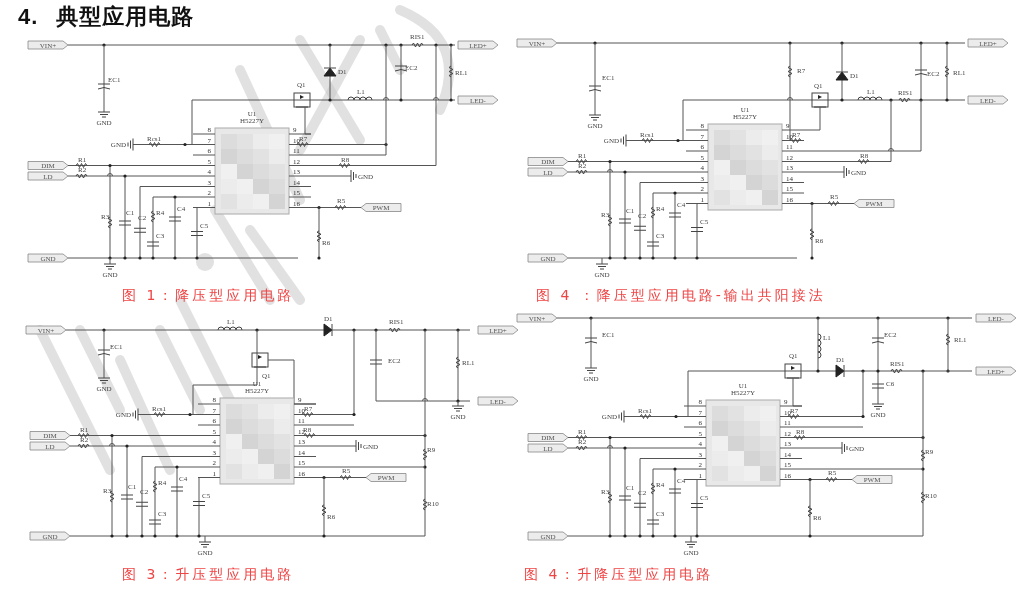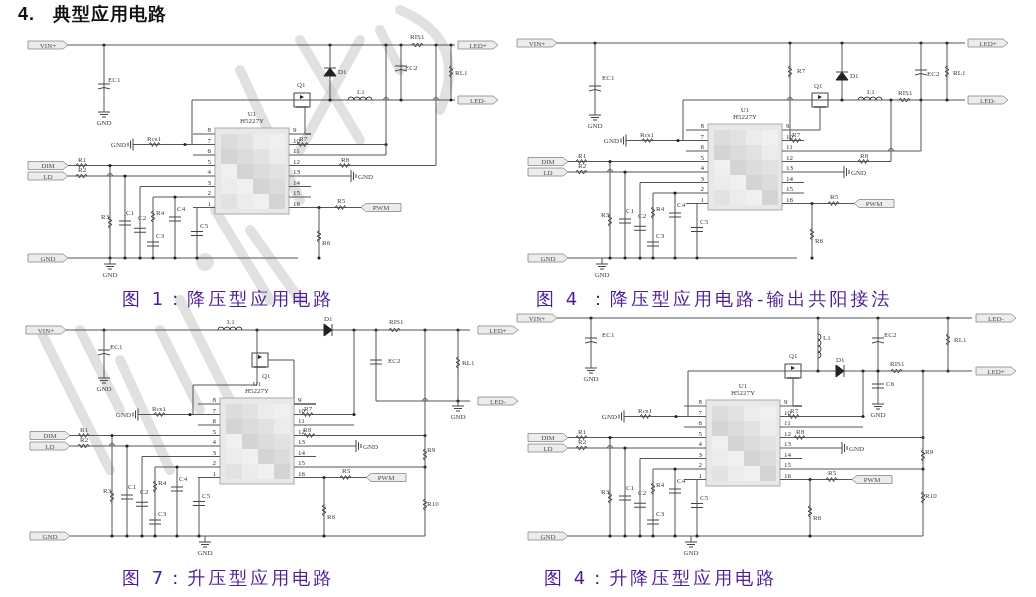--- a/index.html
+++ b/index.html
@@ -1,19 +1,19 @@
 <!DOCTYPE html>
 <html><head>
 <meta charset="utf-8">
 <style>
   html,body{margin:0;padding:0;background:#fff;}
   body{width:1036px;height:597px;position:relative;overflow:hidden;font-family:"DejaVu Sans",sans-serif;}
-  #page-title{position:absolute;left:18px;top:2px;font-size:18px;font-weight:bold;color:#111;letter-spacing:1px;}
+  #page-title{position:absolute;left:18px;top:2px;font-size:22px;font-weight:bold;color:#111;letter-spacing:1px;}
   #page-title .num{margin-right:18px;font-family:"Liberation Sans",sans-serif;}
-  .caption{position:absolute;font-size:18px;color:#4c1d95;letter-spacing:3px;white-space:nowrap;}
+  .caption{position:absolute;font-size:14px;color:#ef4444;letter-spacing:3px;white-space:nowrap;}
   svg.sch{position:absolute;left:0;top:0;}
   .wire{stroke:#555;stroke-width:1;fill:none;}
   .comp{stroke:#444;stroke-width:1;fill:none;}
   .lbl{font-family:"Liberation Serif",serif;font-size:7px;fill:#444;}
   .pin{font-family:"Liberation Serif",serif;font-size:7px;fill:#333;}
   .port path{fill:#ececec;stroke:#888;stroke-width:0.8;}
   .port text{font-family:"Liberation Serif",serif;font-size:7px;fill:#555;}
   .dot{fill:#222;}
   .chip{fill:#e8e8e8;stroke:#aaa;stroke-width:1;}
   .wm{stroke:#c8c8c8;stroke-width:10;fill:none;opacity:0.55;stroke-linecap:round;}
@@ -882,14 +882,14 @@
       <line x1="621.5" y1="412.5" x2="621.5" y2="420.5" class="comp"></line>
       <line x1="619" y1="414.5" x2="619" y2="418.5" class="comp"></line>
       <text x="617" y="419" class="lbl" text-anchor="end">GND</text>
       <path d="M788,416.5 l1.5,-2 l2,4 l2,-4 l2,4 l2,-4 l1.5,2" class="comp"></path>
       <text x="790" y="412.5" class="lbl" text-anchor="start">R7</text>
     </g>
   </svg>
 
 <div class="caption" style="left:122px;top:287px;">图 1：降压型应用电路</div>
 <div class="caption" style="left:536px;top:287px;">图 4 ：降压型应用电路-输出共阳接法</div>
-<div class="caption" style="left:122px;top:566px;">图 7：升压型应用电路</div>
-<div class="caption" style="left:524px;top:566px;margin-left:20px;">图 4：升降压型应用电路</div>
+<div class="caption" style="left:122px;top:566px;">图 3：升压型应用电路</div>
+<div class="caption" style="left:524px;top:566px;">图 4：升降压型应用电路</div>
 
 </body></html>

